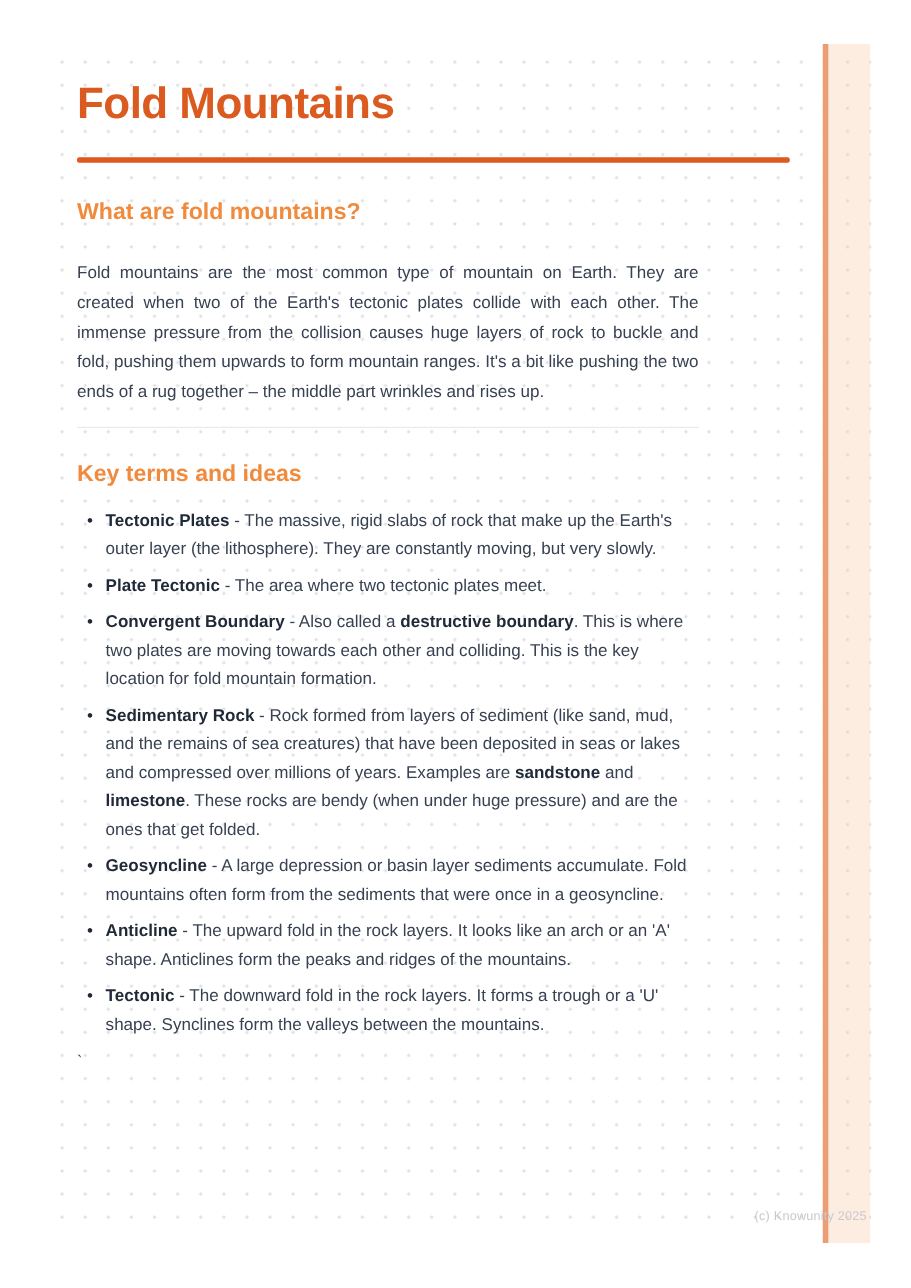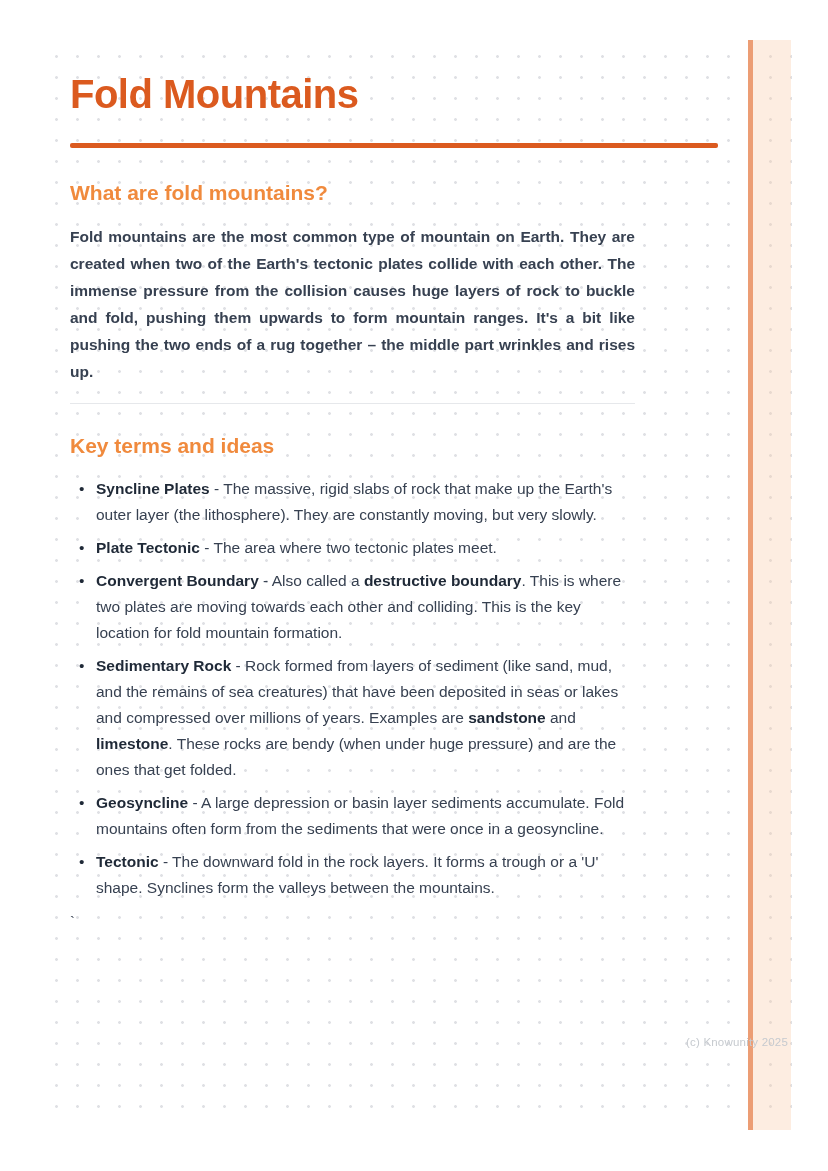--- a/index.html
+++ b/index.html
@@ -64,26 +64,25 @@
   h2.section-heading {
     margin: 0;
     font-size: 21px;
     line-height: 26px;
     font-weight: bold;
     color: var(--heading-orange, #f08a3d);
   }
   #intro-heading { margin-top: 32px; }
   #keyterms-heading { margin-top: 29px; }
   p.intro-paragraph {
-    margin: 17px 0 0 0;
+    margin: 29px 0 0 0;
     font-size: 15.5px;
     line-height: 27px;
     color: var(--body-gray, #374151);
     text-align: justify;
-    font-weight: bold;
   }
   .section-divider {
     margin-top: 18px;
     width: 565px;
     height: 0;
     border-top: 1px solid var(--divider-gray, #e6e8eb);
   }
   ul.key-terms-list {
     margin: 17px 0 0 0;
     padding: 0;
@@ -110,21 +109,21 @@
     color: var(--term-dark, #1f2937);
   }
   .stray-character {
     margin-top: 12px;
     font-size: 15px;
     color: var(--body-gray, #374151);
   }
   .copyright-footer {
     position: absolute;
     left: 686px;
-    top: 1036px;
+    top: 1100px;
     font-size: 11.5px;
     letter-spacing: 0.2px;
     color: var(--footer-gray, #c6cacf);
     z-index: 3;
     white-space: nowrap;
     text-align: center;
   }
 </style>
 </head>
 <body>
@@ -142,25 +141,26 @@
 
     <h2 class="section-heading" id="intro-heading">What are fold mountains?</h2>
 
     <p class="intro-paragraph">Fold mountains are the most common type of mountain on Earth. They are created when two of the Earth's tectonic plates collide with each other. The immense pressure from the collision causes huge layers of rock to buckle and fold, pushing them upwards to form mountain ranges. It's a bit like pushing the two ends of a rug together – the middle part wrinkles and rises up.</p>
 
     <div class="section-divider"></div>
 
     <h2 class="section-heading" id="keyterms-heading">Key terms and ideas</h2>
 
     <ul class="key-terms-list">
-        <li><strong>Syncline Plates</strong><span> - The massive, rigid slabs of rock that make up the Earth's outer layer (the lithosphere). They are constantly moving, but very slowly.</span></li>
+        <li><strong>Tectonic Plates</strong><span> - The massive, rigid slabs of rock that make up the Earth's outer layer (the lithosphere). They are constantly moving, but very slowly.</span></li>
         <li><strong>Plate Tectonic</strong><span> - The area where two tectonic plates meet.</span></li>
         <li><strong>Convergent Boundary</strong><span> - Also called a </span><strong>destructive boundary</strong><span>. This is where two plates are moving towards each other and colliding. This is the key location for fold mountain formation.</span></li>
         <li><strong>Sedimentary Rock</strong><span> - Rock formed from layers of sediment (like sand, mud, and the remains of sea creatures) that have been deposited in seas or lakes and compressed over millions of years. Examples are </span><strong>sandstone</strong><span> and </span><strong>limestone</strong><span>. These rocks are bendy (when under huge pressure) and are the ones that get folded.</span></li>
         <li><strong>Geosyncline</strong><span> - A large depression or basin layer sediments accumulate. Fold mountains often form from the sediments that were once in a geosyncline.</span></li>
+        <li><strong>Anticline</strong><span> - The upward fold in the rock layers. It looks like an arch or an 'A' shape. Anticlines form the peaks and ridges of the mountains.</span></li>
         <li><strong>Tectonic</strong><span> - The downward fold in the rock layers. It forms a trough or a 'U' shape. Synclines form the valleys between the mountains.</span></li>
       </ul>
 
     <div class="stray-character">`</div>
 
   </div>
 
   <div class="copyright-footer">(c) Knowunity 2025</div>
 
 </div>

